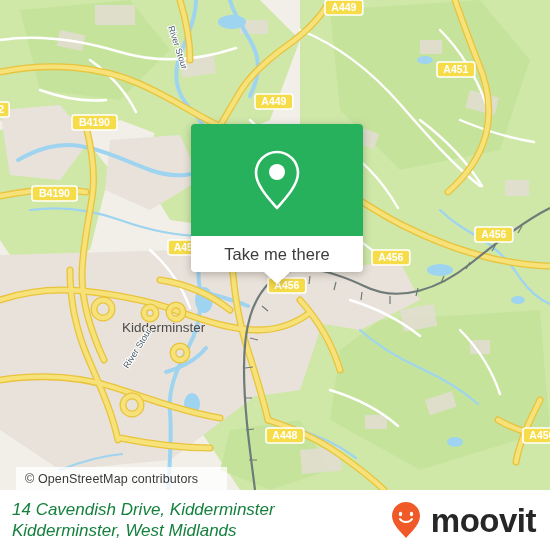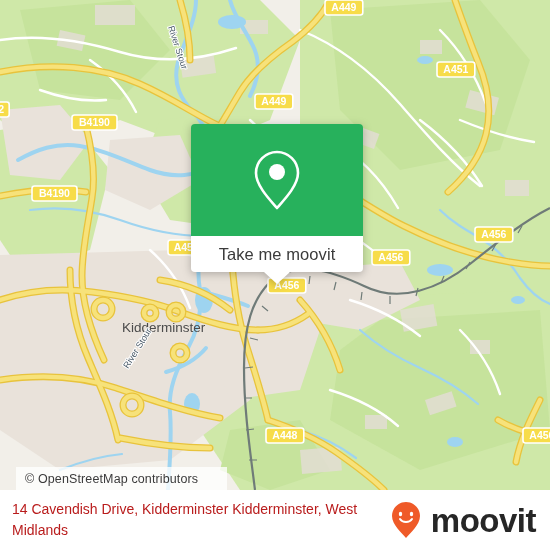--- a/index.html
+++ b/index.html
@@ -67,24 +67,25 @@
   
   .footer{
     position:absolute;left:0;top:490px;width:550px;height:60px;
     background:#ffffff;
     display:flex;align-items:center;
     box-sizing:border-box;
     padding:0 14px 0 12px;
   }
   .footer-title{
     flex:1 1 auto;
-    font-size:14px;
+    font-size:17px;
     line-height:21px;
-    color:#b91c1c;
+    color:#15803d;
     padding-right:10px;
+    font-style:italic;
   }
   .brand{
     flex:0 0 auto;
     display:flex;align-items:center;gap:10px;
   }
   .brand-word{
     font-size:33px;
     font-weight:bold;
     color:#262626;
     letter-spacing:-0.5px;
@@ -320,21 +321,21 @@
     </div>
 
     <div class="callout">
       <div class="callout-head">
         <svg class="pin-icon" width="50" height="62" viewBox="0 0 50 62">
           <path d="M25 3 C13.4 3 4 12.4 4 24 C4 37 19 52 25 59 C31 52 46 37 46 24 C46 12.4 36.6 3 25 3 Z" fill="none" stroke="#ffffff" stroke-width="2.6" stroke-linejoin="round"></path>
           <circle cx="25" cy="23" r="8" fill="#ffffff"></circle>
         </svg>
       </div>
       <div class="callout-foot">
-        <span>Take me moovit</span>
+        <span>Take me there</span>
       </div>
       <div class="callout-tail"></div>
     </div>
   </div>
 
   <div class="footer">
     <div class="footer-title">14 Cavendish Drive, Kidderminster Kidderminster, West Midlands</div>
     <div class="brand">
       <svg width="30" height="38" viewBox="0 0 30 38">
         <path d="M15 1 C7.3 1 1 7.3 1 15 C1 24 11 32 15 37 C19 32 29 24 29 15 C29 7.3 22.7 1 15 1 Z" fill="#ef5a28"></path>

